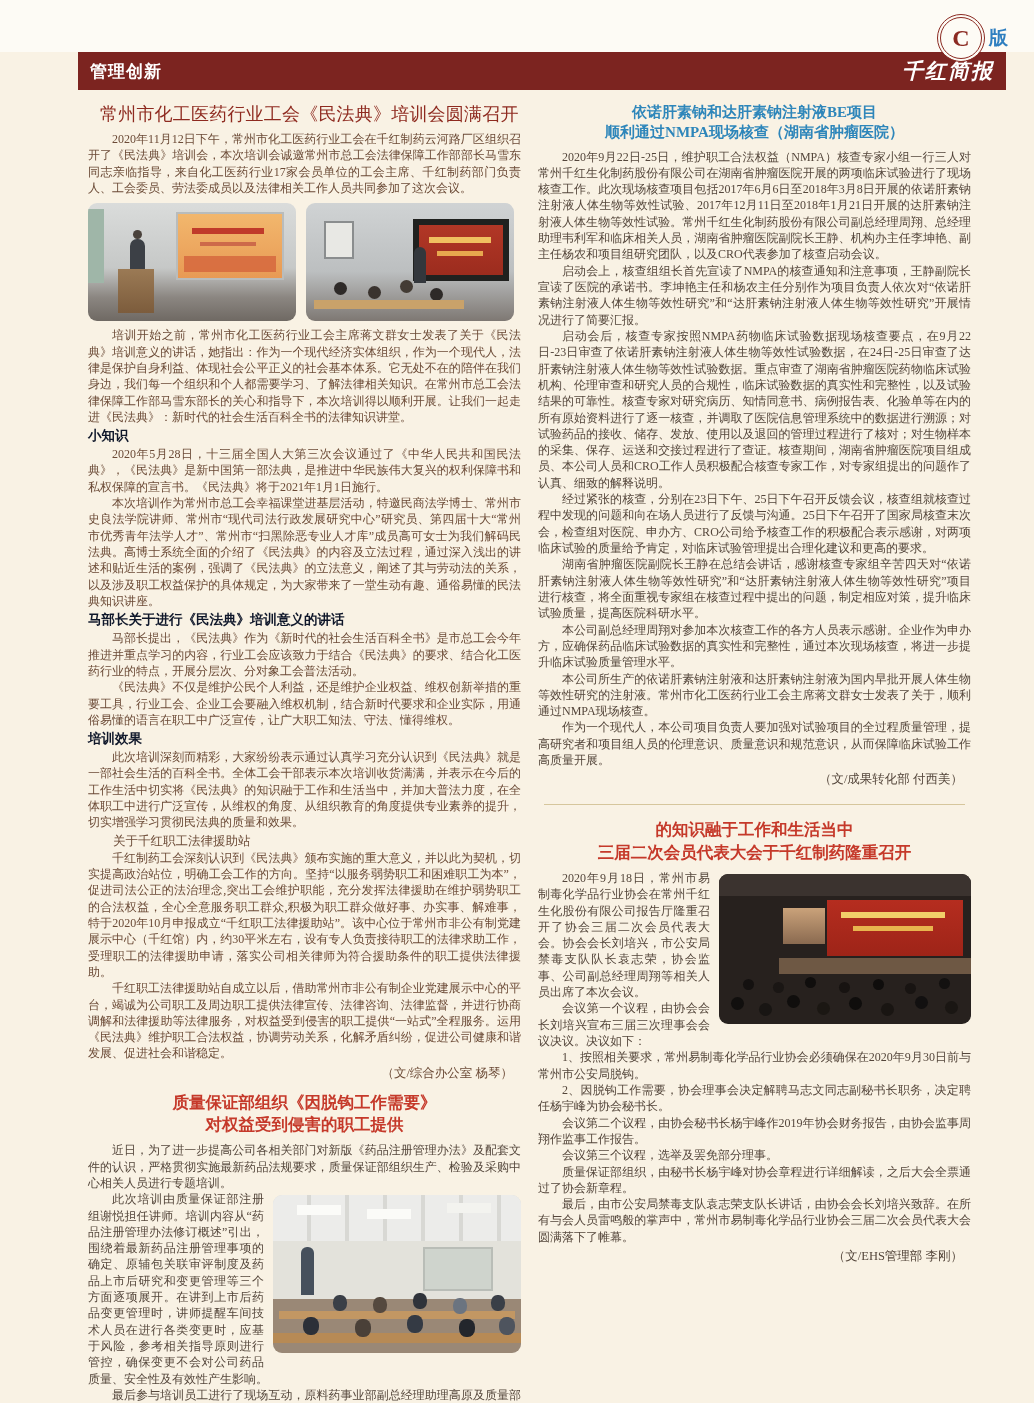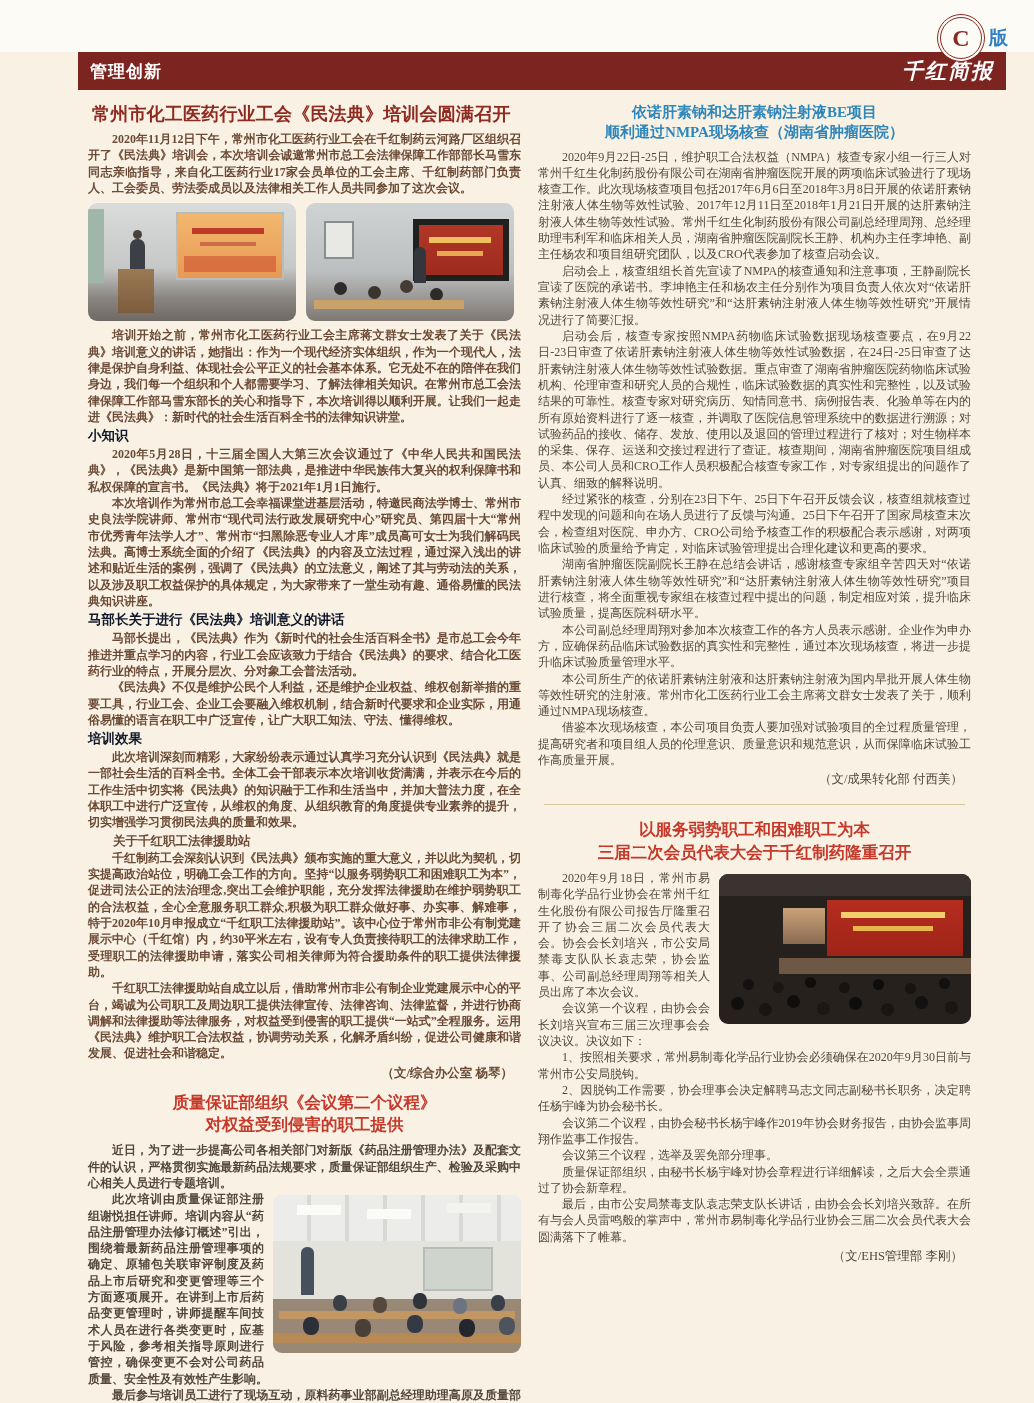--- a/index.html
+++ b/index.html
@@ -10,23 +10,23 @@
   .c-ring{width:40px;height:40px;border:4px double #8b2a22;border-radius:50%;
           display:flex;align-items:center;justify-content:center;
           font-family:"Liberation Serif",serif;font-size:24px;font-weight:bold;color:#8b2a22;background:#fdfbf5;}
   .ban{font-size:19px;color:#2f7fc0;font-weight:bold;font-family:"Liberation Sans",sans-serif;}
   .bar{height:38px;margin:0 28px 0 78px;background:#7c2420;display:flex;align-items:center;justify-content:space-between;padding:0 12px;}
   .bar .section{color:#ffffff;font-family:"Liberation Sans",sans-serif;font-weight:bold;font-size:17px;letter-spacing:1px;}
   .bar .masthead{color:#ffffff;font-style:italic;font-weight:bold;font-size:21px;letter-spacing:2px;}
   .content{display:flex;gap:17px;padding:12px 28px 0 88px;}
   .col{width:433px;}
   p{margin:0;text-indent:2em;text-align:justify;font-size:12px;line-height:1.36;}
-  .a1-left p{color:#6b4a36;font-weight:bold;}
+  .a1-left p{color:#6b4a36;}
   .a2-left p,.col-r p{color:#54463b;}
-  .title-main{font-size:18px;font-weight:bold;color:#8e2a1f;white-space:nowrap;margin:0 0 5px 4px;letter-spacing:0.2px;}
+  .title-main{font-size:18px;font-weight:normal;color:#8e2a1f;white-space:nowrap;margin:0 0 5px 12px;letter-spacing:0.2px;}
   .sub{font-size:13.5px;font-weight:bold;color:#0f172a;margin:2px 0 1px 0;}
   .plainhead{font-size:12.5px;color:#6b4a36;margin:2px 0 0 0;}
   .byline{text-align:right;color:#a78b58;font-size:12.5px;margin:3px 8px 0 0;text-indent:0;}
   .title-c{font-weight:bold;text-align:center;line-height:1.35;margin:10px 0 6px 0;}
   .title-red{color:#c5392a;font-size:16.5px;}
   .title-blue{color:#2e86ba;font-size:15px;}
   .divider{border:none;border-top:1px solid #d6c69c;margin:16px 6px 14px 6px;}
   
   .ph{position:relative;overflow:hidden;border-radius:9px;}
   .ph *{position:absolute;}
@@ -136,21 +136,21 @@
       <p>《民法典》不仅是维护公民个人利益，还是维护企业权益、维权创新举措的重要工具，行业工会、企业工会要融入维权机制，结合新时代要求和企业实际，用通俗易懂的语言在职工中广泛宣传，让广大职工知法、守法、懂得维权。</p>
       <h3 class="sub">培训效果</h3>
       <p>此次培训深刻而精彩，大家纷纷表示通过认真学习充分认识到《民法典》就是一部社会生活的百科全书。全体工会干部表示本次培训收货满满，并表示在今后的工作生活中切实将《民法典》的知识融于工作和生活当中，并加大普法力度，在全体职工中进行广泛宣传，从维权的角度、从组织教育的角度提供专业素养的提升，切实增强学习贯彻民法典的质量和效果。</p>
       <p class="plainhead">关于千红职工法律援助站</p>
       <p>千红制药工会深刻认识到《民法典》颁布实施的重大意义，并以此为契机，切实提高政治站位，明确工会工作的方向。坚持“以服务弱势职工和困难职工为本”，促进司法公正的法治理念,突出工会维护职能，充分发挥法律援助在维护弱势职工的合法权益，全心全意服务职工群众,积极为职工群众做好事、办实事、解难事，特于2020年10月申报成立“千红职工法律援助站”。该中心位于常州市非公有制党建展示中心（千红馆）内，约30平米左右，设有专人负责接待职工的法律求助工作，受理职工的法律援助申请，落实公司相关律师为符合援助条件的职工提供法律援助。</p>
       <p>千红职工法律援助站自成立以后，借助常州市非公有制企业党建展示中心的平台，竭诚为公司职工及周边职工提供法律宣传、法律咨询、法律监督，并进行协商调解和法律援助等法律服务，对权益受到侵害的职工提供“一站式”全程服务。运用《民法典》维护职工合法权益，协调劳动关系，化解矛盾纠纷，促进公司健康和谐发展、促进社会和谐稳定。</p>
       <p class="byline">（文/综合办公室 杨琴）</p>
 
       <div class="a2-left">
         <h2 class="title-c title-red">
-          <span>质量保证部组织《会议第二个议程》</span><br>
+          <span>质量保证部组织《因脱钩工作需要》</span><br>
           <span>对权益受到侵害的职工提供</span>
         </h2>
         <div class="clearfix">
           <p>近日，为了进一步提高公司各相关部门对新版《药品注册管理办法》及配套文件的认识，严格贯彻实施最新药品法规要求，质量保证部组织生产、检验及采购中心相关人员进行专题培训。</p>
           <div class="ph ph3">
             <div class="ph3-ceil"></div>
             <div class="ph3-light"></div>
             <div class="ph3-wall"></div>
             <div class="ph3-board"></div>
             <div class="ph3-presenter"></div>
@@ -172,28 +172,28 @@
         <span>依诺肝素钠和达肝素钠注射液BE项目</span><br>
         <span>顺利通过NMPA现场核查（湖南省肿瘤医院）</span>
       </h2>
       <p>2020年9月22日-25日，维护职工合法权益（NMPA）核查专家小组一行三人对常州千红生化制药股份有限公司在湖南省肿瘤医院开展的两项临床试验进行了现场核查工作。此次现场核查项目包括2017年6月6日至2018年3月8日开展的依诺肝素钠注射液人体生物等效性试验、2017年12月11日至2018年1月21日开展的达肝素钠注射液人体生物等效性试验。常州千红生化制药股份有限公司副总经理周翔、总经理助理韦利军和临床相关人员，湖南省肿瘤医院副院长王静、机构办主任李坤艳、副主任杨农和项目组研究团队，以及CRO代表参加了核查启动会议。</p>
       <p>启动会上，核查组组长首先宣读了NMPA的核查通知和注意事项，王静副院长宣读了医院的承诺书。李坤艳主任和杨农主任分别作为项目负责人依次对“依诺肝素钠注射液人体生物等效性研究”和“达肝素钠注射液人体生物等效性研究”开展情况进行了简要汇报。</p>
       <p>启动会后，核查专家按照NMPA药物临床试验数据现场核查要点，在9月22日-23日审查了依诺肝素钠注射液人体生物等效性试验数据，在24日-25日审查了达肝素钠注射液人体生物等效性试验数据。重点审查了湖南省肿瘤医院药物临床试验机构、伦理审查和研究人员的合规性，临床试验数据的真实性和完整性，以及试验结果的可靠性。核查专家对研究病历、知情同意书、病例报告表、化验单等在内的所有原始资料进行了逐一核查，并调取了医院信息管理系统中的数据进行溯源；对试验药品的接收、储存、发放、使用以及退回的管理过程进行了核对；对生物样本的采集、保存、运送和交接过程进行了查证。核查期间，湖南省肿瘤医院项目组成员、本公司人员和CRO工作人员积极配合核查专家工作，对专家组提出的问题作了认真、细致的解释说明。</p>
       <p>经过紧张的核查，分别在23日下午、25日下午召开反馈会议，核查组就核查过程中发现的问题和向在场人员进行了反馈与沟通。25日下午召开了国家局核查末次会，检查组对医院、申办方、CRO公司给予核查工作的积极配合表示感谢，对两项临床试验的质量给予肯定，对临床试验管理提出合理化建议和更高的要求。</p>
       <p>湖南省肿瘤医院副院长王静在总结会讲话，感谢核查专家组辛苦四天对“依诺肝素钠注射液人体生物等效性研究”和“达肝素钠注射液人体生物等效性研究”项目进行核查，将全面重视专家组在核查过程中提出的问题，制定相应对策，提升临床试验质量，提高医院科研水平。</p>
       <p>本公司副总经理周翔对参加本次核查工作的各方人员表示感谢。企业作为申办方，应确保药品临床试验数据的真实性和完整性，通过本次现场核查，将进一步提升临床试验质量管理水平。</p>
       <p>本公司所生产的依诺肝素钠注射液和达肝素钠注射液为国内早批开展人体生物等效性研究的注射液。常州市化工医药行业工会主席蒋文群女士发表了关于，顺利通过NMPA现场核查。</p>
-      <p>借鉴本次现场核查，本公司项目负责人要加强对试验项目的全过程质量管理，提高研究者和项目组人员的伦理意识、质量意识和规范意识，从而保障临床试验工作高质量开展。</p>
+      <p>作为一个现代人，本公司项目负责人要加强对试验项目的全过程质量管理，提高研究者和项目组人员的伦理意识、质量意识和规范意识，从而保障临床试验工作高质量开展。</p>
       <p class="byline">（文/成果转化部 付西美）</p>
 
       <hr class="divider">
 
       <div>
         <h2 class="title-c title-red">
-          <span>以服务弱势职工和困难职工为本</span><br>
+          <span>的知识融于工作和生活当中</span><br>
           <span>三届二次会员代表大会于千红制药隆重召开</span>
         </h2>
         <div class="clearfix">
           <div class="ph ph4">
             <div class="ph4-ceil"></div>
             <div class="ph4-stage"></div>
             <div class="ph4-screen"></div>
             <div class="ph4-redpanel">
               <div class="ph4-rp1"></div>
               <div class="ph4-rp2"></div>

